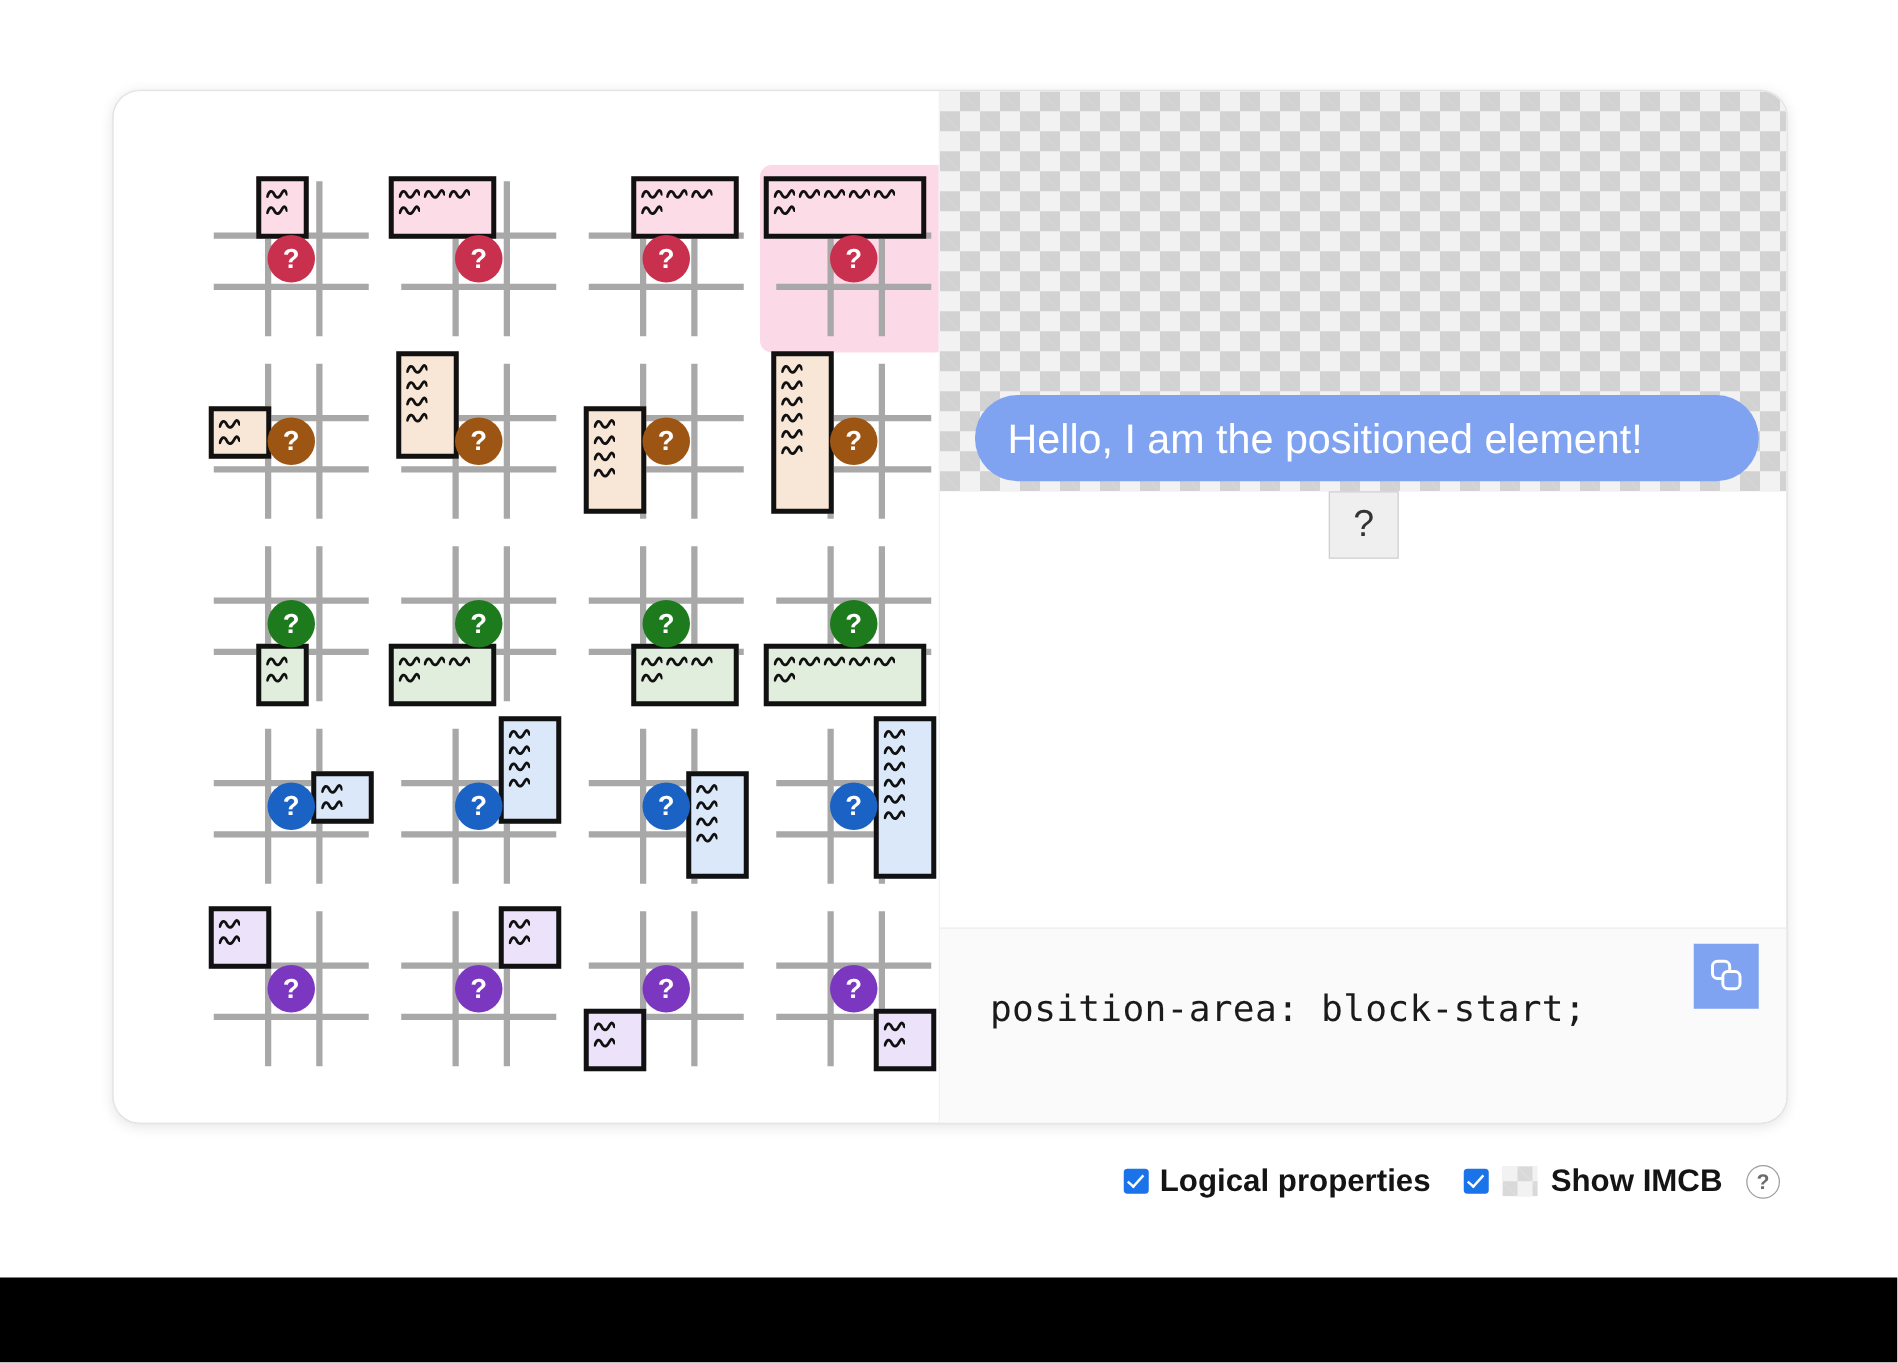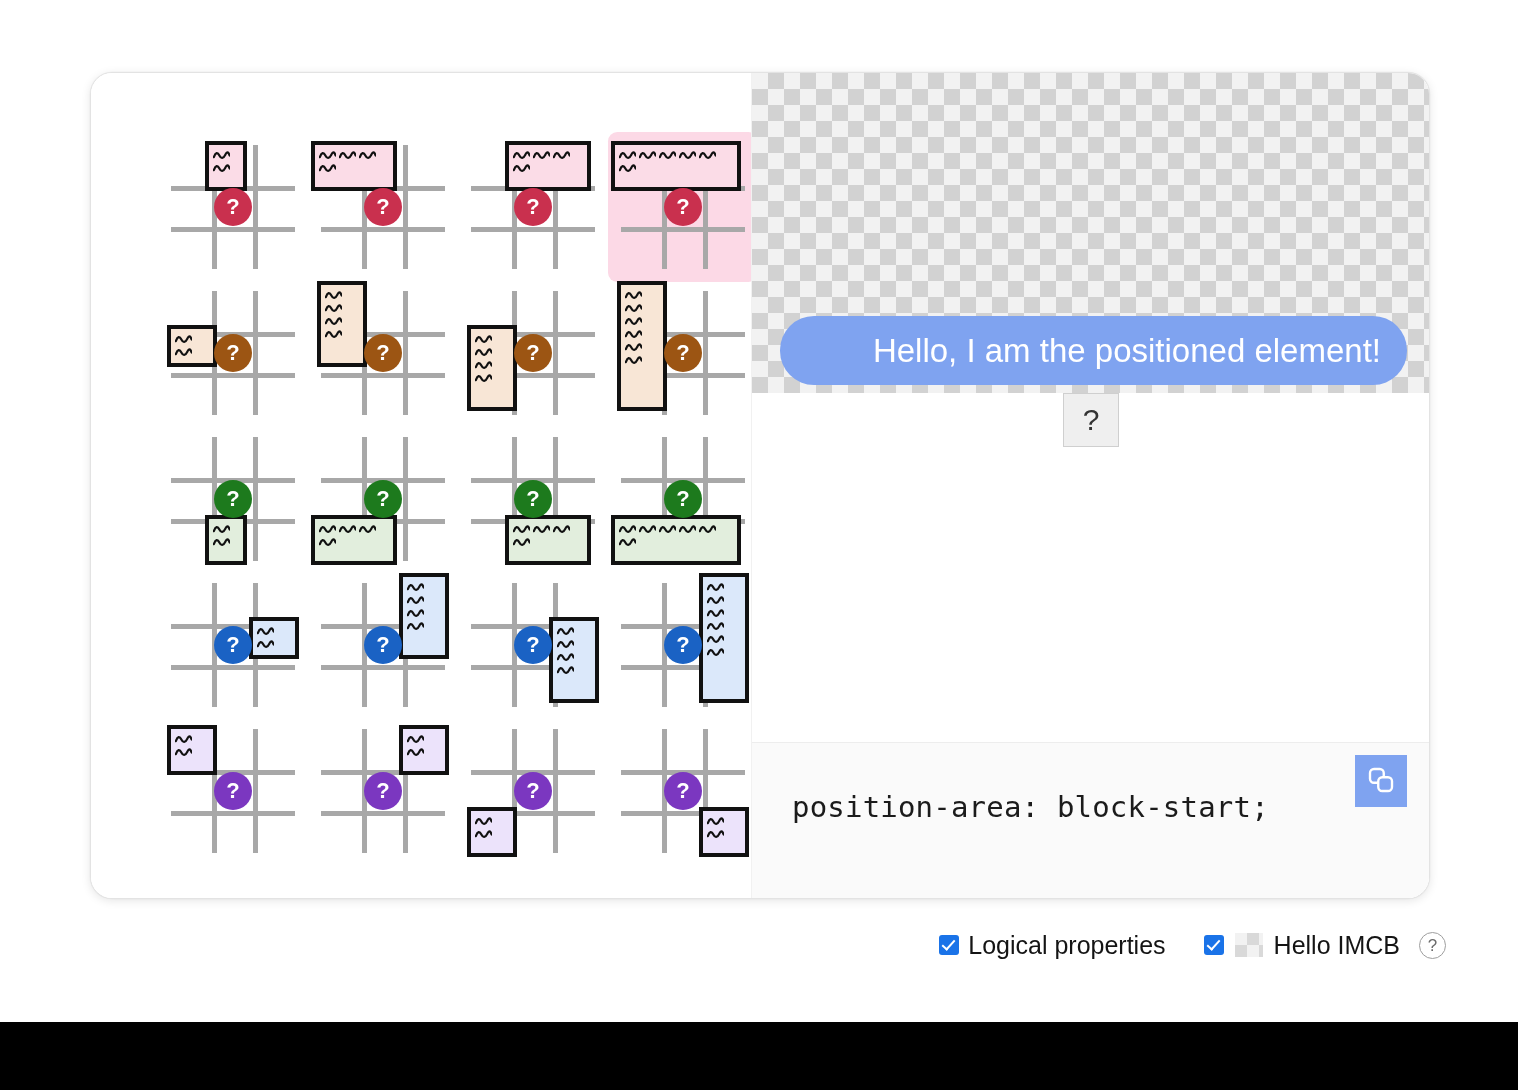--- a/index.html
+++ b/index.html
@@ -148,21 +148,20 @@
   .preview {
     position: relative;
     height: 320px;
     flex: none;
     background-color: #f2f2f2;
     background-image:
       linear-gradient(45deg, #d2d2d2 25%, transparent 25%, transparent 75%, #d2d2d2 75%),
       linear-gradient(45deg, #d2d2d2 25%, transparent 25%, transparent 75%, #d2d2d2 75%);
     background-size: 32px 32px;
     background-position: 0 0, 16px 16px;
-    text-align: right;
   }
 
   .bubble {
     position: absolute;
     left: 28px;
     right: 22px;
     bottom: 8px;
     background: #7fa3f0;
     color: #ffffff;
     border-radius: 34px;
@@ -228,23 +227,24 @@
   
   .footer {
     position: absolute;
     left: 0;
     top: 922px;
     width: 1518px;
     height: 46px;
     display: flex;
     align-items: center;
     justify-content: flex-end;
-    padding-right: 72px;
+    padding-right: 94px;
     box-sizing: border-box;
-    gap: 12px;
+    gap: 0;
+    font-weight: bold;
   }
   .ctl {
     display: flex;
     align-items: center;
     gap: 9px;
     font-size: 25px;
     color: #141414;
     font-family: "Liberation Sans", sans-serif;
   }
   .ctl + .ctl { margin-left: 26px; }
@@ -777,20 +777,20 @@
   <div class="footer">
 
     <label class="ctl">
       <span class="cbox"></span>
       <span>Logical properties</span>
     </label>
 
     <label class="ctl">
       <span class="cbox"></span>
       <span class="imcb-swatch"></span>
-      <span>Hello IMCB</span>
+      <span>Show IMCB</span>
       <span class="help-icon">?</span>
     </label>
 
   </div>
 
   <div class="bottom-bar"></div>
 </div>
 
 </body></html>

